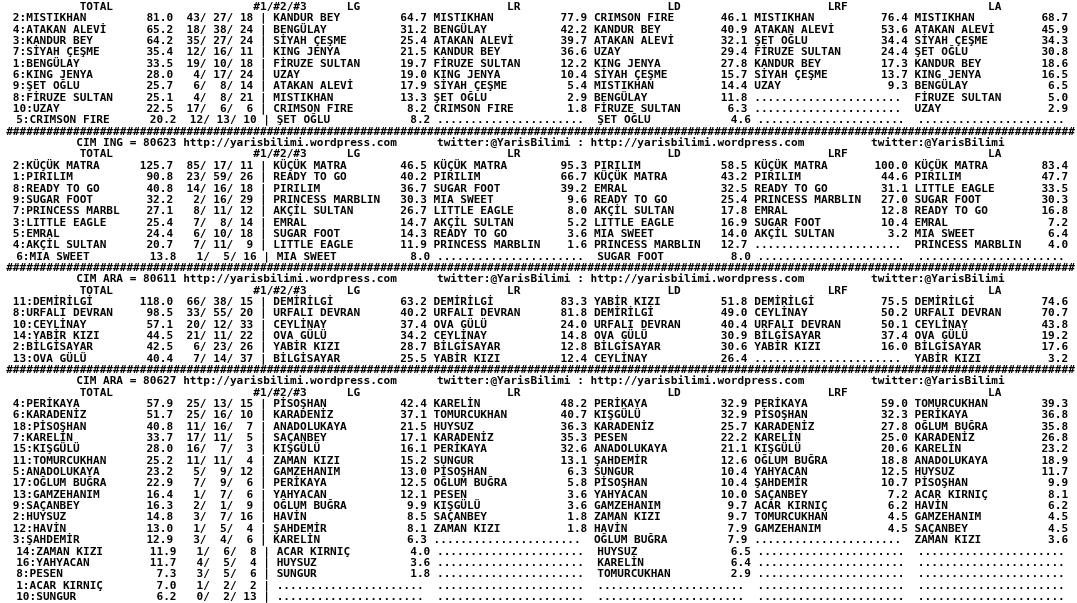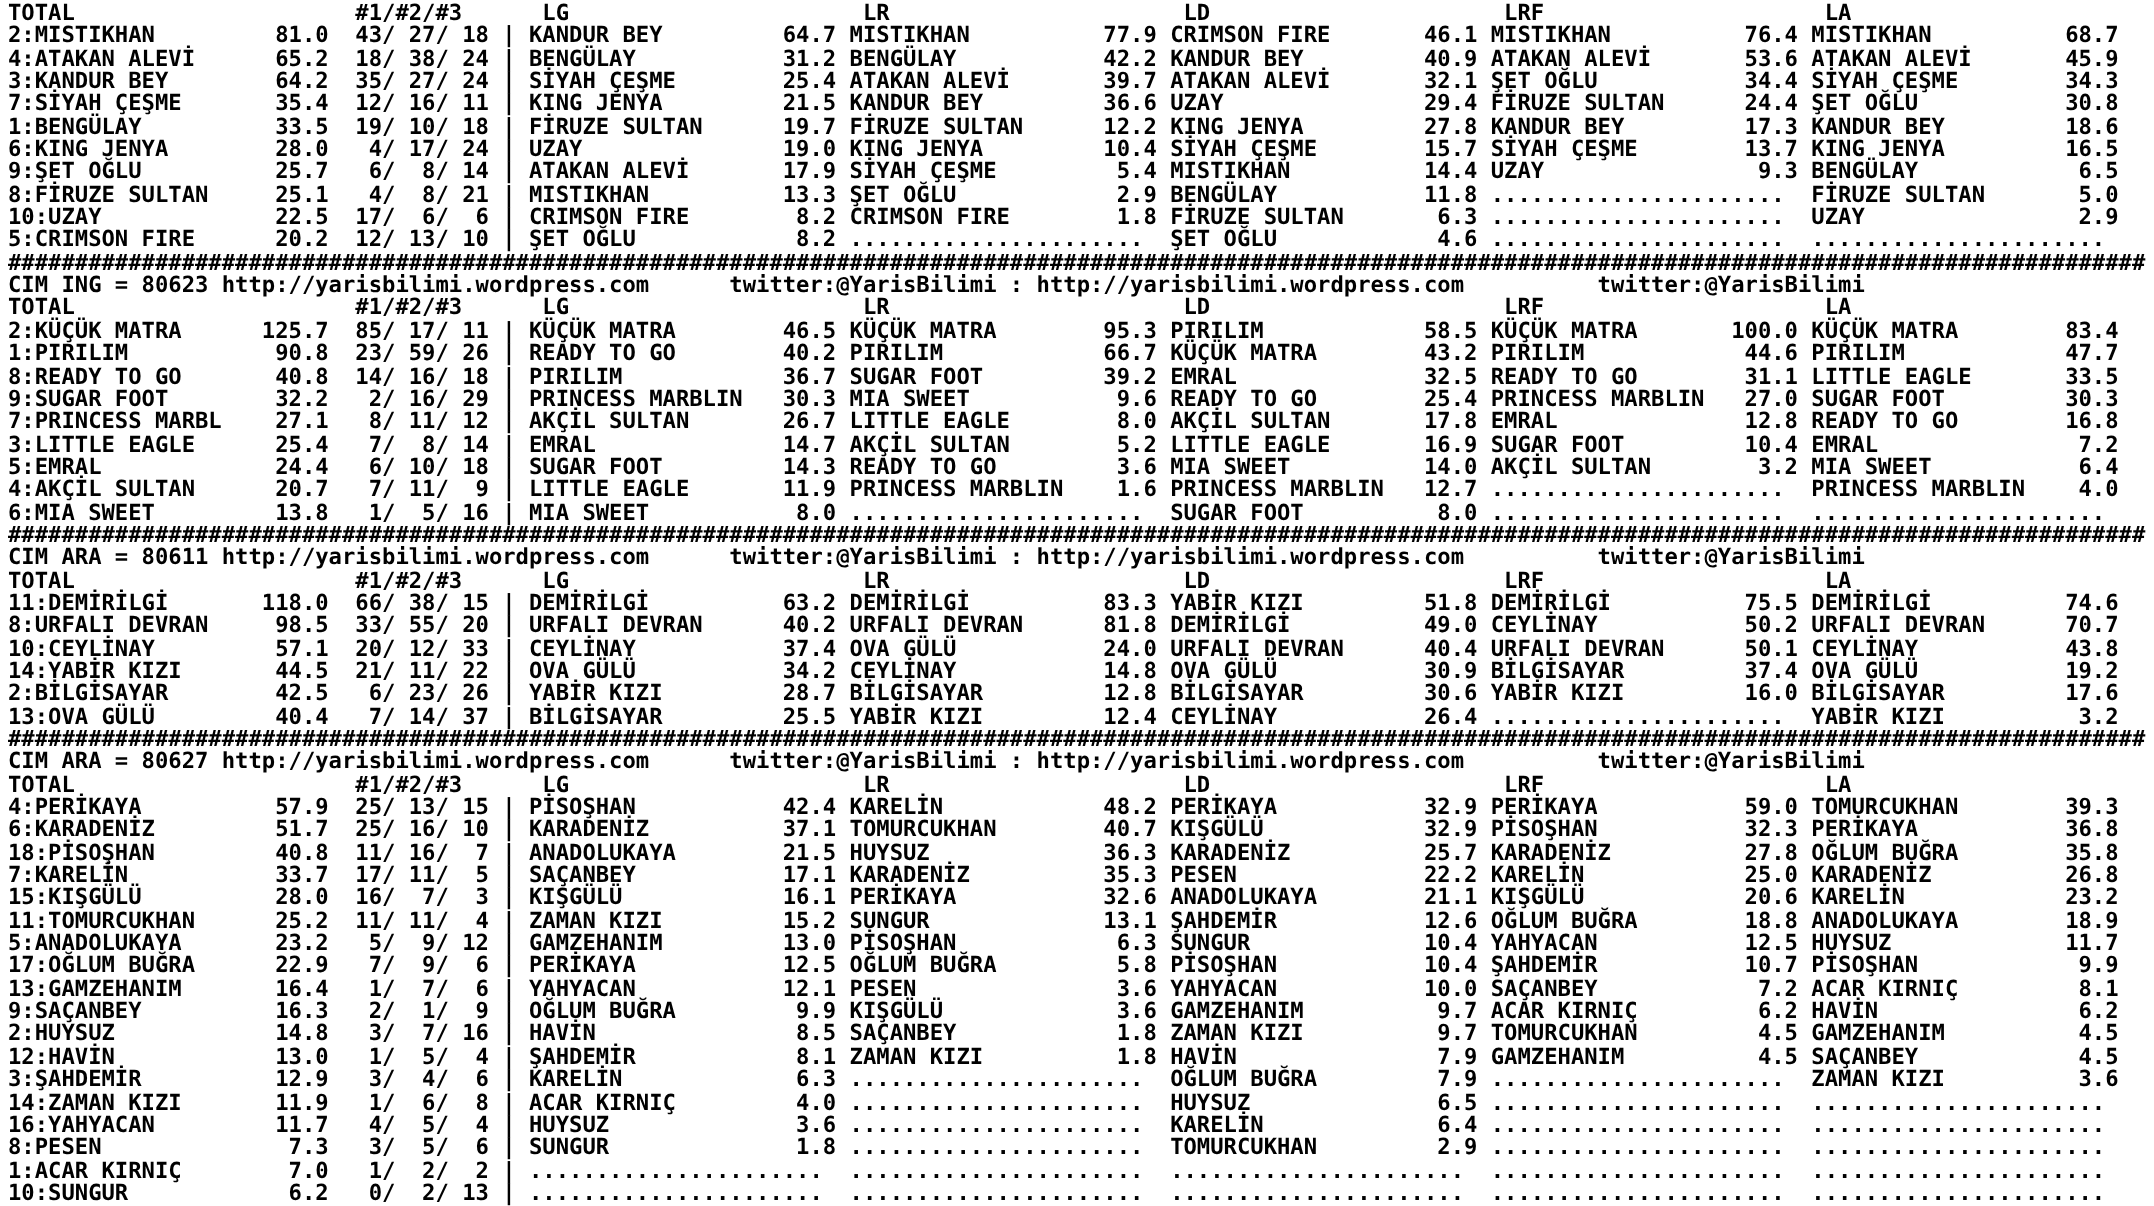--- a/index.html
+++ b/index.html
@@ -11,20 +11,21 @@
     overflow: hidden;
   }
   .screen {
     font-family: "DejaVu Sans Mono", "Liberation Mono", monospace;
     font-weight: 700;
     font-size: 11.1px;
     line-height: 11.35px;
     color: #000000;
     padding: 1px 0 0 4px;
     white-space: pre;
+    text-align: center;
   }
   .line {
     white-space: pre;
     height: 11.35px;
     letter-spacing: 0px;
   }
 </style>
 </head>
 <body>
 

